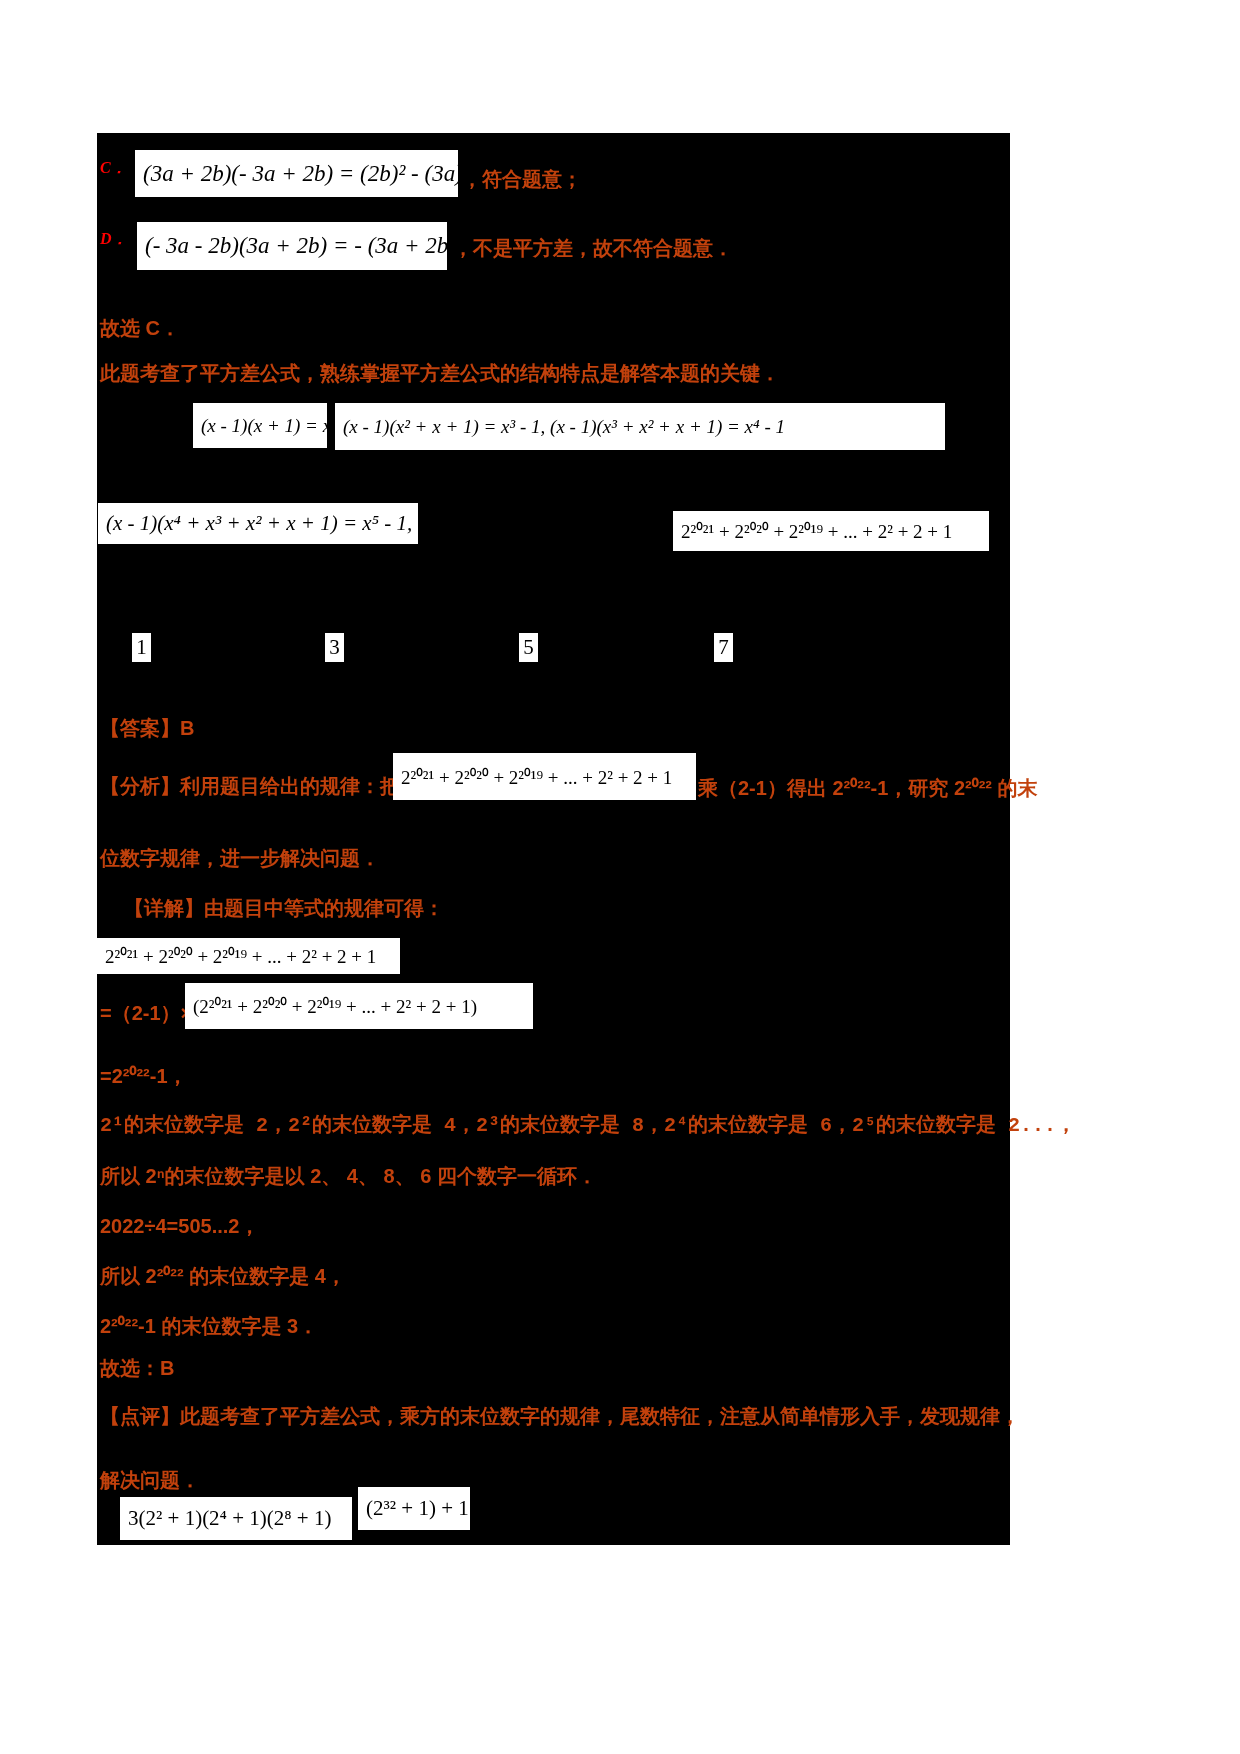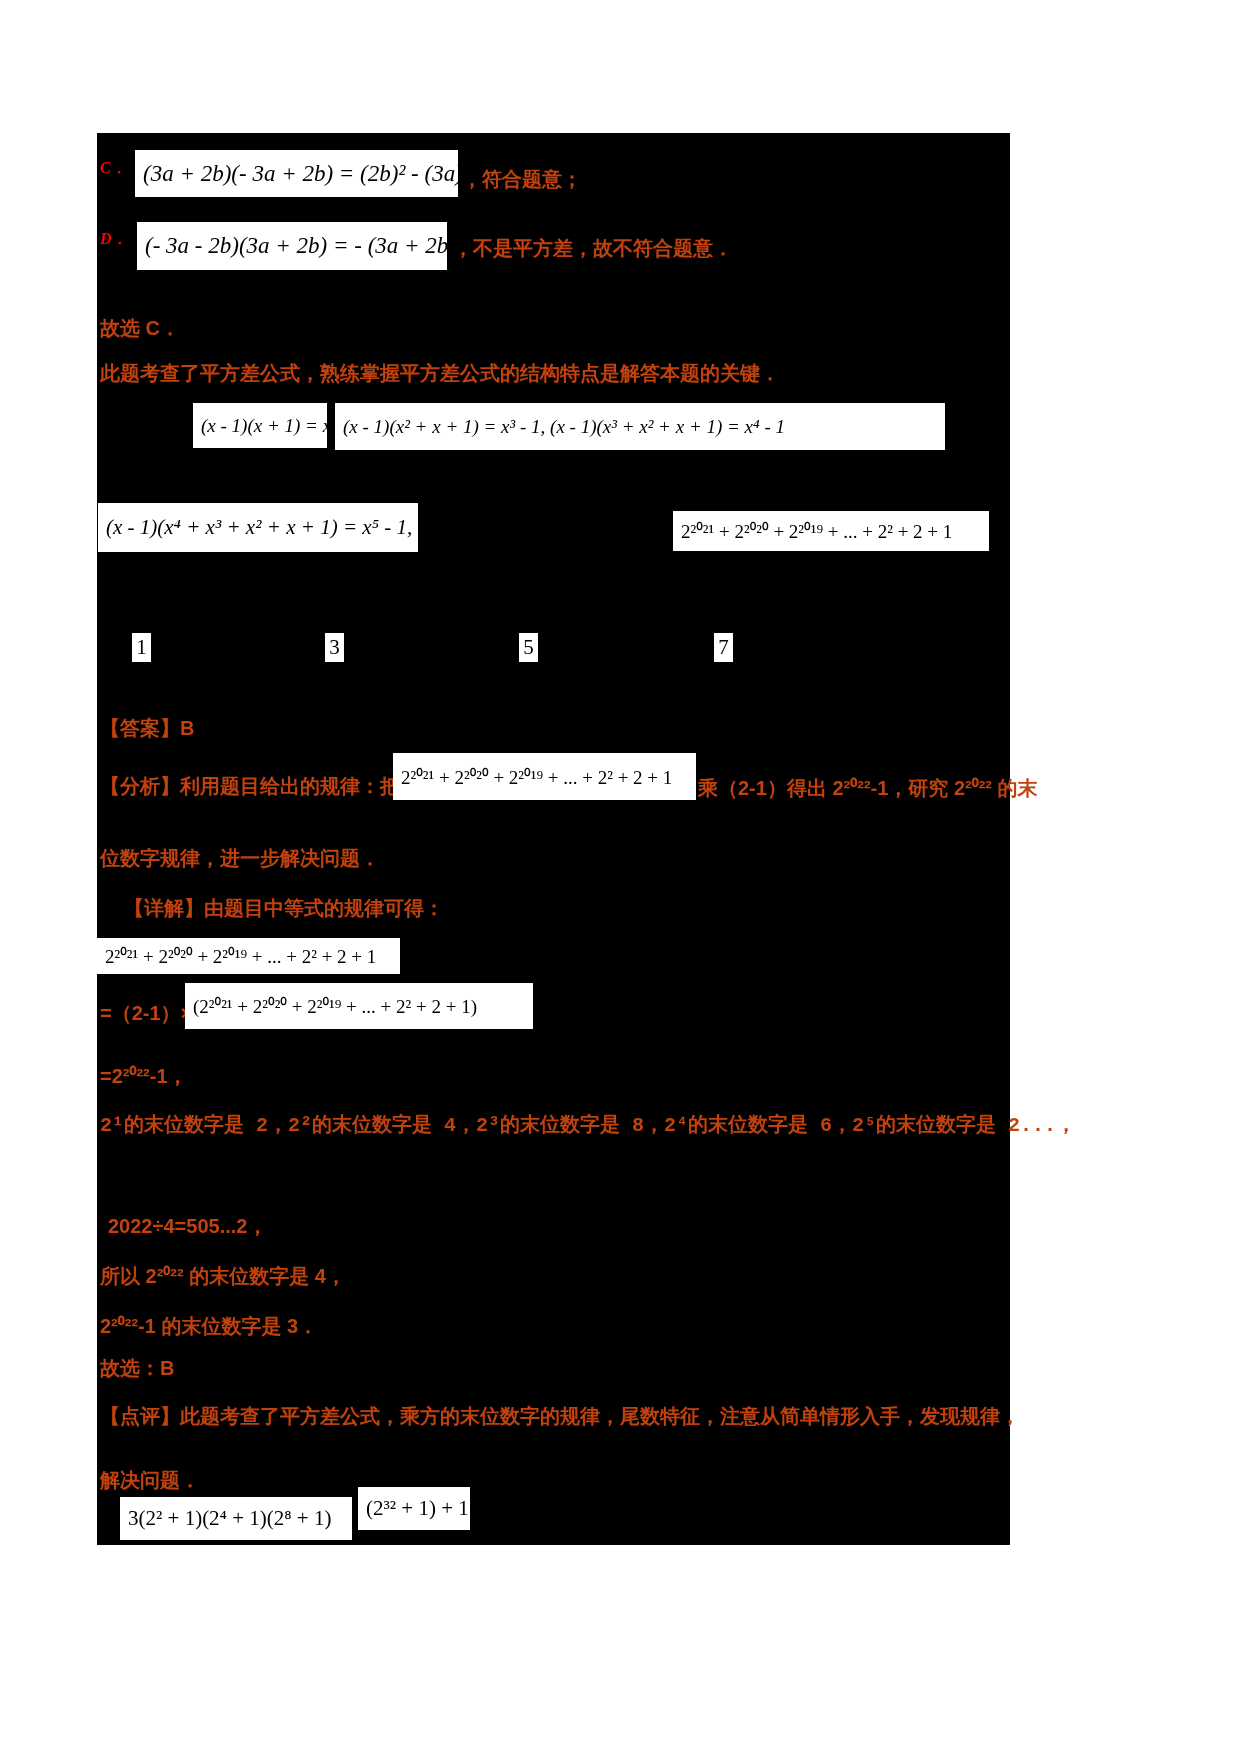--- a/index.html
+++ b/index.html
@@ -69,42 +69,43 @@
     <div class="opt" style="left:3px; top:96px;">D．</div>
     <div class="fbox it" style="left:40px; top:89px; width:310px; height:48px; font-size:23px;">(- 3a - 2b)(3a + 2b) = - (3a + 2b)²</div>
     <div class="red" style="left:356px; top:102px;">，不是平方差，故不符合题意．</div>
 
     <div class="red" style="left:3px; top:182px;">故选 C．</div>
     <div class="red" style="left:3px; top:227px;">此题考查了平方差公式，熟练掌握平方差公式的结构特点是解答本题的关键．</div>
 
     <div class="fbox it" style="left:96px; top:270px; width:134px; height:45px; font-size:19px;">(x - 1)(x + 1) = x² - 1</div>
     <div class="fbox it" style="left:238px; top:270px; width:610px; height:47px; font-size:19px;">(x - 1)(x² + x + 1) = x³ - 1, (x - 1)(x³ + x² + x + 1) = x⁴ - 1</div>
 
-    <div class="fbox it" style="left:1px; top:370px; width:320px; height:49px; font-size:21px;">(x - 1)(x⁴ + x³ + x² + x + 1) = x⁵ - 1,</div>
+    <div class="fbox it" style="left:1px; top:370px; width:320px; height:41px; font-size:21px;">(x - 1)(x⁴ + x³ + x² + x + 1) = x⁵ - 1,</div>
     <div class="fbox" style="left:576px; top:378px; width:316px; height:40px; font-size:19px;">2²⁰²¹ + 2²⁰²⁰ + 2²⁰¹⁹ + ... + 2² + 2 + 1</div>
 
     <div class="num" style="left:35px; top:500px;">1</div>
     <div class="num" style="left:228px; top:500px;">3</div>
     <div class="num" style="left:422px; top:500px;">5</div>
     <div class="num" style="left:617px; top:500px;">7</div>
 
     <div class="red" style="left:3px; top:582px;">【答案】B</div>
 
     <div class="red" style="left:3px; top:640px;">【分析】利用题目给出的规律：把</div>
     <div class="fbox" style="left:296px; top:620px; width:303px; height:47px; font-size:19px;">2²⁰²¹ + 2²⁰²⁰ + 2²⁰¹⁹ + ... + 2² + 2 + 1</div>
     <div class="red" style="left:601px; top:642px;">乘（2-1）得出 2²⁰²²-1，研究 2²⁰²² 的末</div>
     <div class="red" style="left:3px; top:712px;">位数字规律，进一步解决问题．</div>
 
     <div class="red" style="left:3px; top:762px;margin-left:24px;">【详解】由题目中等式的规律可得：</div>
     <div class="fbox" style="left:0px; top:805px; width:303px; height:36px; font-size:19px;">2²⁰²¹ + 2²⁰²⁰ + 2²⁰¹⁹ + ... + 2² + 2 + 1</div>
     <div class="red" style="left:3px; top:867px;">=（2-1）×</div>
     <div class="fbox" style="left:88px; top:850px; width:348px; height:46px; font-size:19px;">(2²⁰²¹ + 2²⁰²⁰ + 2²⁰¹⁹ + ... + 2² + 2 + 1)</div>
     <div class="red" style="left:3px; top:930px;">=2²⁰²²-1，</div>
     <div class="red" style="left:3px; top:980px;font-family:Liberation Mono, monospace;">2¹的末位数字是 2，2²的末位数字是 4，2³的末位数字是 8，2⁴的末位数字是 6，2⁵的末位数字是 2...，</div>
-    <div class="red" style="left:3px; top:1080px;margin-left:8px;">2022÷4=505...2，</div>
+    <div class="red" style="left:3px; top:1030px;">所以 2ⁿ的末位数字是以 2、 4、 8、 6 四个数字一循环．</div>
+    <div class="red" style="left:3px; top:1080px;">2022÷4=505...2，</div>
     <div class="red" style="left:3px; top:1130px;">所以 2²⁰²² 的末位数字是 4，</div>
     <div class="red" style="left:3px; top:1180px;">2²⁰²²-1 的末位数字是 3．</div>
     <div class="red" style="left:3px; top:1222px;">故选：B</div>
 
     <div class="red" style="left:3px; top:1270px;">【点评】此题考查了平方差公式，乘方的末位数字的规律，尾数特征，注意从简单情形入手，发现规律，</div>
     <div class="red" style="left:3px; top:1320px;margin-top:14px;">解决问题．</div>
 
     <div class="fbox" style="left:23px; top:1364px; width:232px; height:43px; font-size:21px;">3(2² + 1)(2⁴ + 1)(2⁸ + 1)</div>
     <div class="fbox" style="left:261px; top:1354px; width:112px; height:43px; font-size:21px;">(2³² + 1) + 1</div>
 

